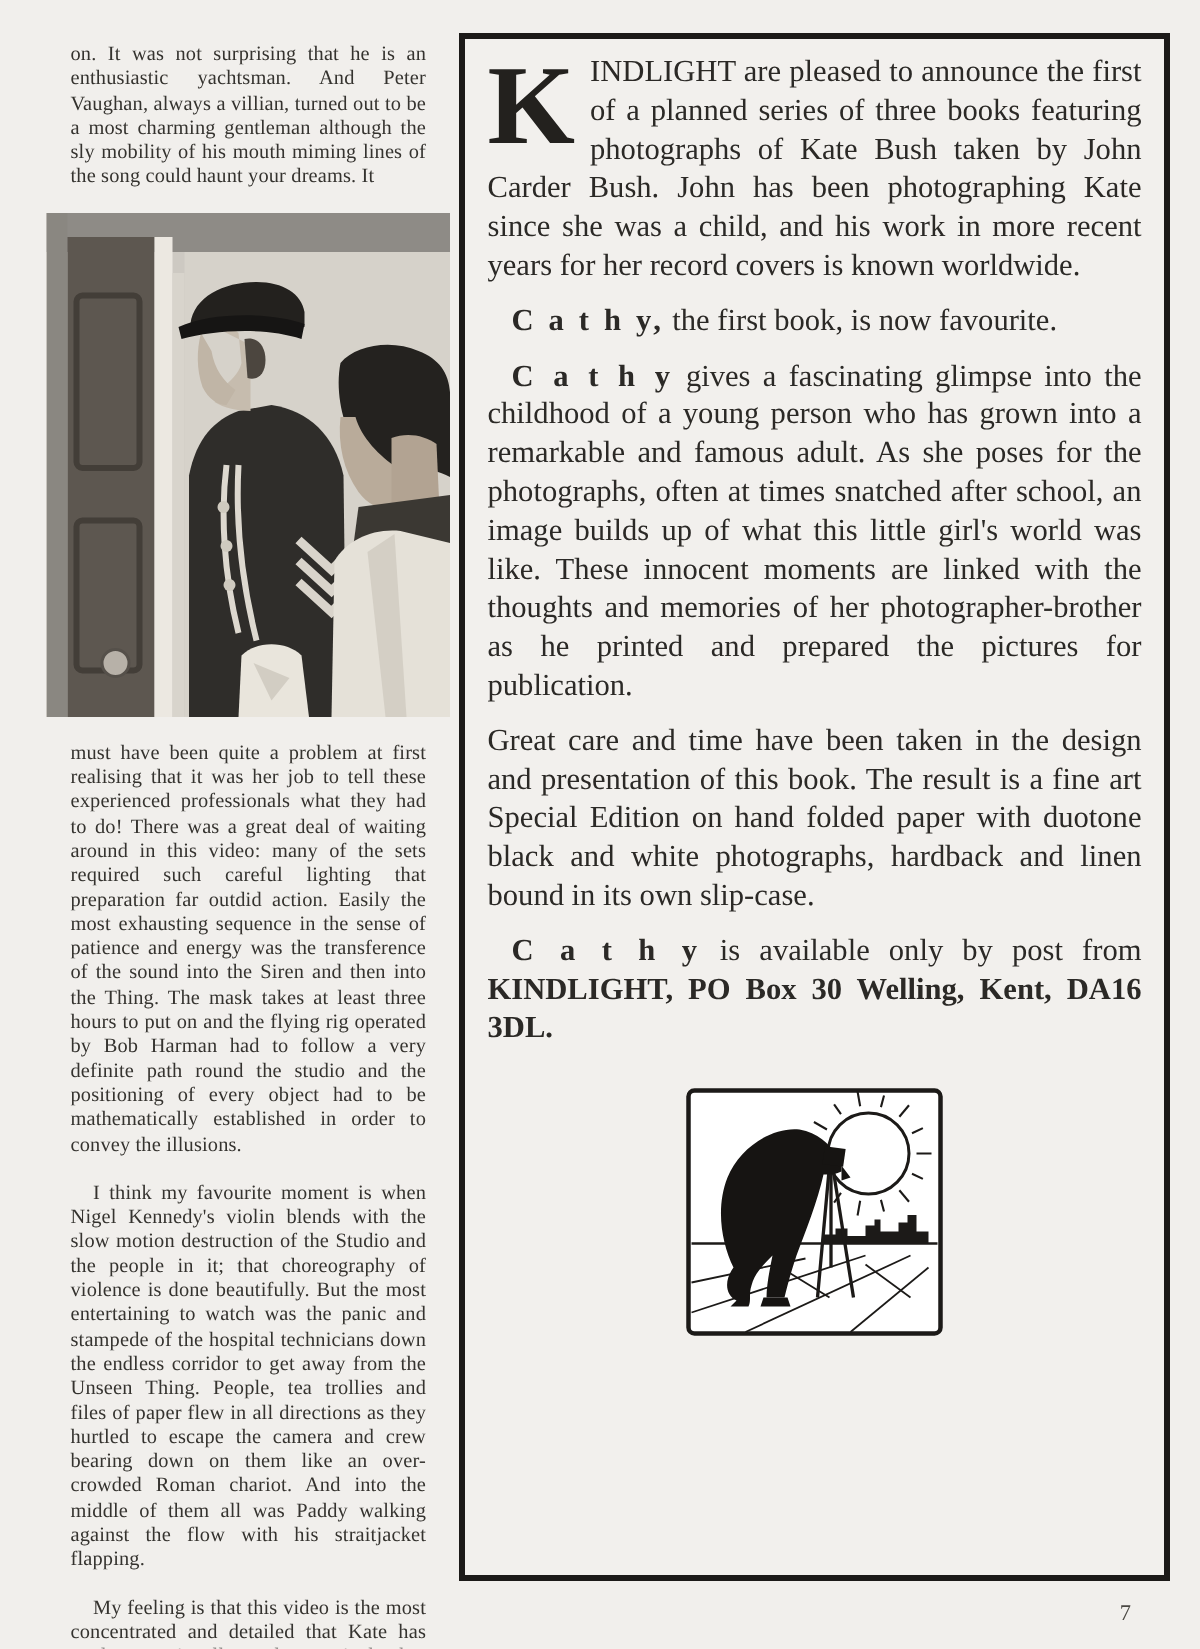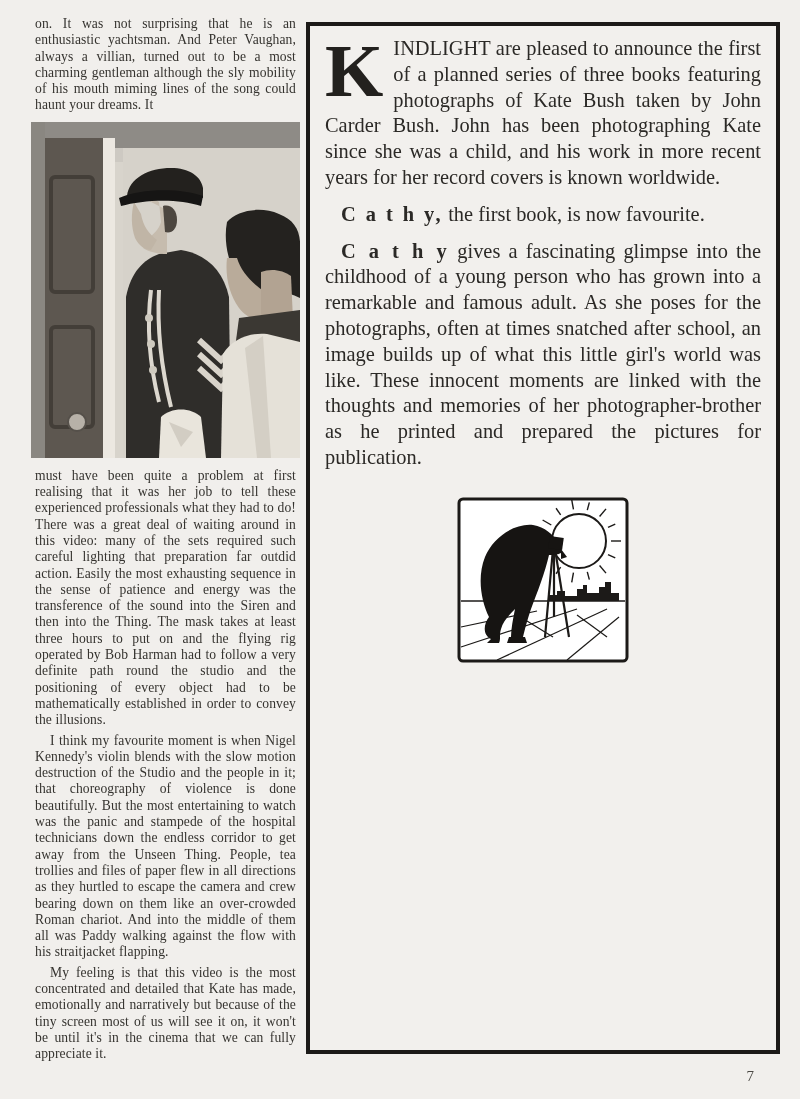--- a/index.html
+++ b/index.html
@@ -11,21 +11,21 @@
     position:relative;
     overflow:hidden;
   }
   .page{position:absolute;inset:0;}
 
   
   .left-col{
     position:absolute;left:31px;top:12px;width:269px;
   }
   .left-col p{
-    margin:4px;
+    margin:16px;
     font-size:13.6px;
     line-height:16.3px;
     text-align:justify;
     letter-spacing:.1px;
   }
   .left-col p.indent{text-indent:15px;}
   .photo-wrap{
     margin:8px 0 10px 0;
     width:269px;height:336px;
     background:#cfcbc4;
@@ -162,20 +162,24 @@
 
   <div class="ad-box">
     <p>
       <span class="dropcap">K</span><span>INDLIGHT are pleased to announce the first of a planned series of three books featuring photographs of Kate Bush taken by John Carder Bush. John has been photographing Kate since she was a child, and his work in more recent years for her record covers is known worldwide.</span>
     </p>
     <p>
       <span class="cathy">C a t h y,</span><span> the first book, is now favourite.</span>
     </p>
     <p>
       <span class="cathy">C a t h y</span><span> gives a fascinating glimpse into the childhood of a young person who has grown into a remarkable and famous adult. As she poses for the photographs, often at times snatched after school, an image builds up of what this little girl's world was like. These innocent moments are linked with the thoughts and memories of her photographer-brother as he printed and prepared the pictures for publication.</span>
+    </p>
+    <p>Great care and time have been taken in the design and presentation of this book. The result is a fine art Special Edition on hand folded paper with duotone black and white photographs, hardback and linen bound in its own slip-case.</p>
+    <p>
+      <span class="cathy">C a t h y</span><span> is available only by post from </span><span class="bold">KINDLIGHT, PO Box 30 Welling, Kent, DA16 3DL.</span>
     </p>
 
     <div class="illus-wrap">
       <svg width="172" height="166" viewBox="0 0 172 166">
         <rect x="2" y="2" width="168" height="162" rx="4" fill="#ffffff" stroke="#1c1a18" stroke-width="3"></rect>
 
         <circle cx="122" cy="44" r="27" fill="#ffffff" stroke="#1c1a18" stroke-width="2"></circle>
 
         <g stroke="#1c1a18" stroke-width="1.4">
           <line x1="122" y1="12" x2="122" y2="4" transform="rotate(15 122 44)"></line>

